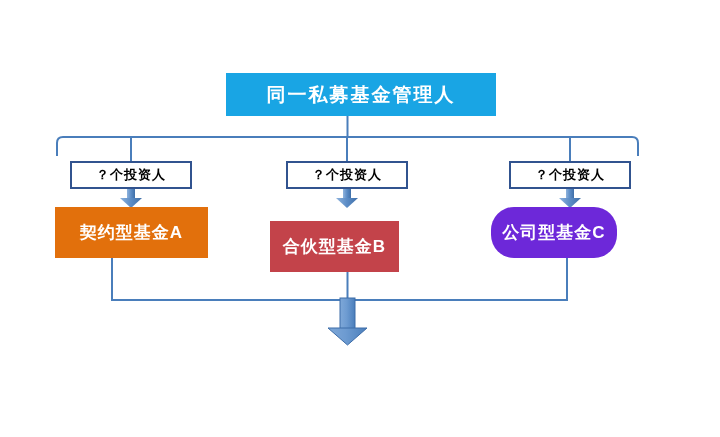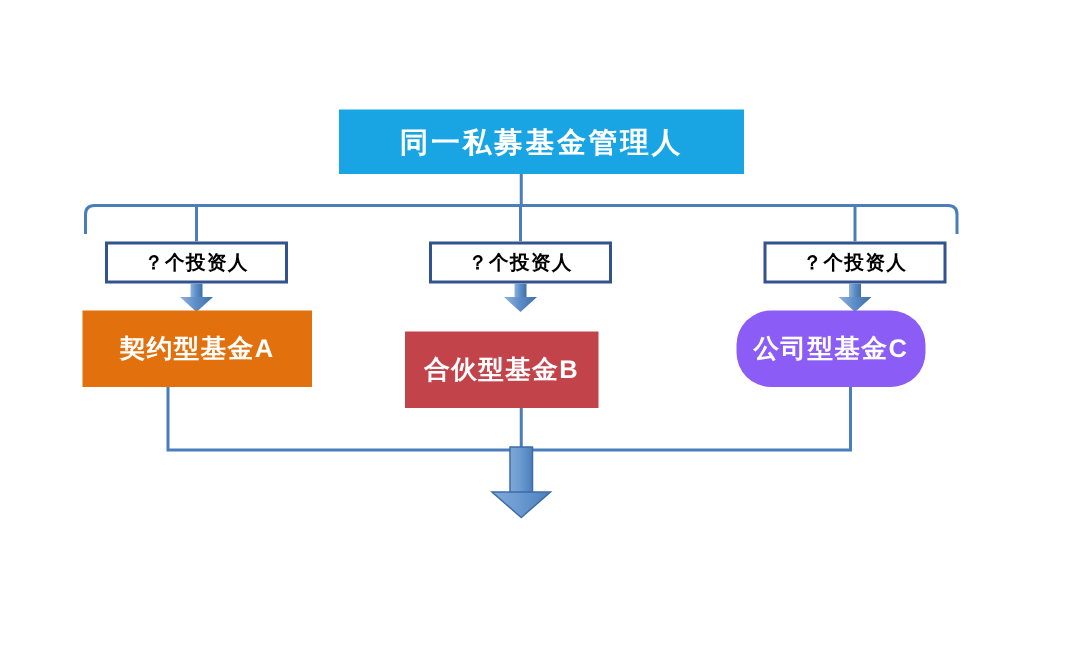--- a/index.html
+++ b/index.html
@@ -70,21 +70,21 @@
   #fund-box-a {
     left: 55px; top: 207px; width: 153px;
     background: #e2700c;
   }
   #fund-box-b {
     left: 270px; top: 221px; width: 129px;
     background: #c3434a;
   }
   #fund-box-c {
     left: 491px; top: 207px; width: 126px;
-    background: #8b5cf6;
+    background: #6d28d9;
     border-radius: 23px;
   }
   
   #project-box {
     left: 177px;
     top: 337px;
     width: 353px;
     height: 48px;
     background: #fcbf15;
     font-size: 19px;

